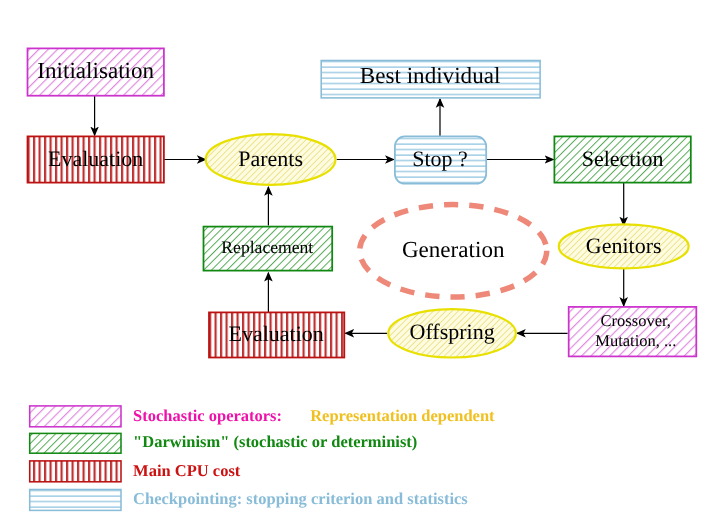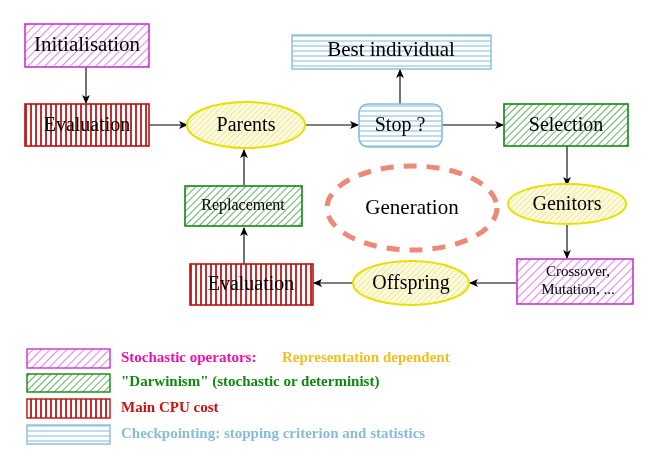--- a/index.html
+++ b/index.html
@@ -12,20 +12,21 @@
     width: 662px;
     height: 471px;
     font-family: "Liberation Serif", "DejaVu Serif", serif;
     position: relative;
     overflow: hidden;
   }
   #diagram-root {
     position: relative;
     width: 662px;
     height: 394px;
+    margin-top: 20px;
   }
   svg.canvas {
     position: absolute;
     top: 0;
     left: 0;
     width: 662px;
     height: 471px;
   }
   .node-label {
     font-family: "Liberation Serif", "DejaVu Serif", serif;

